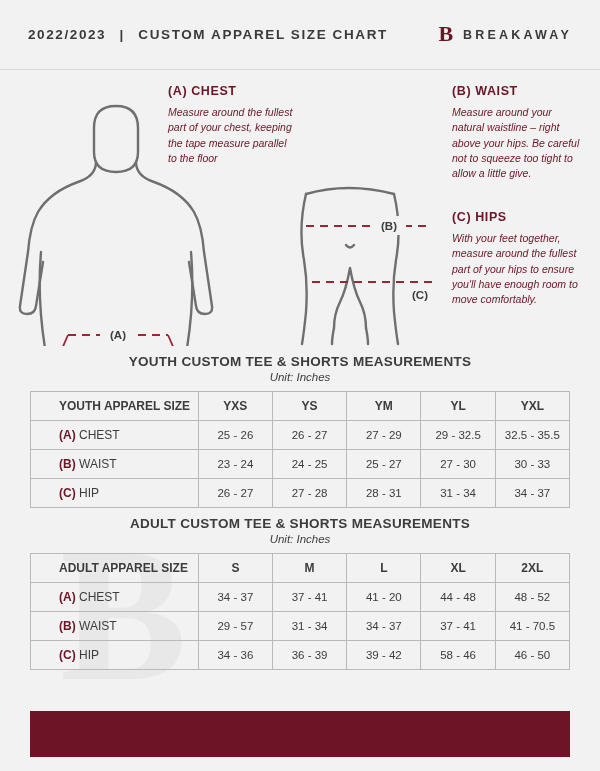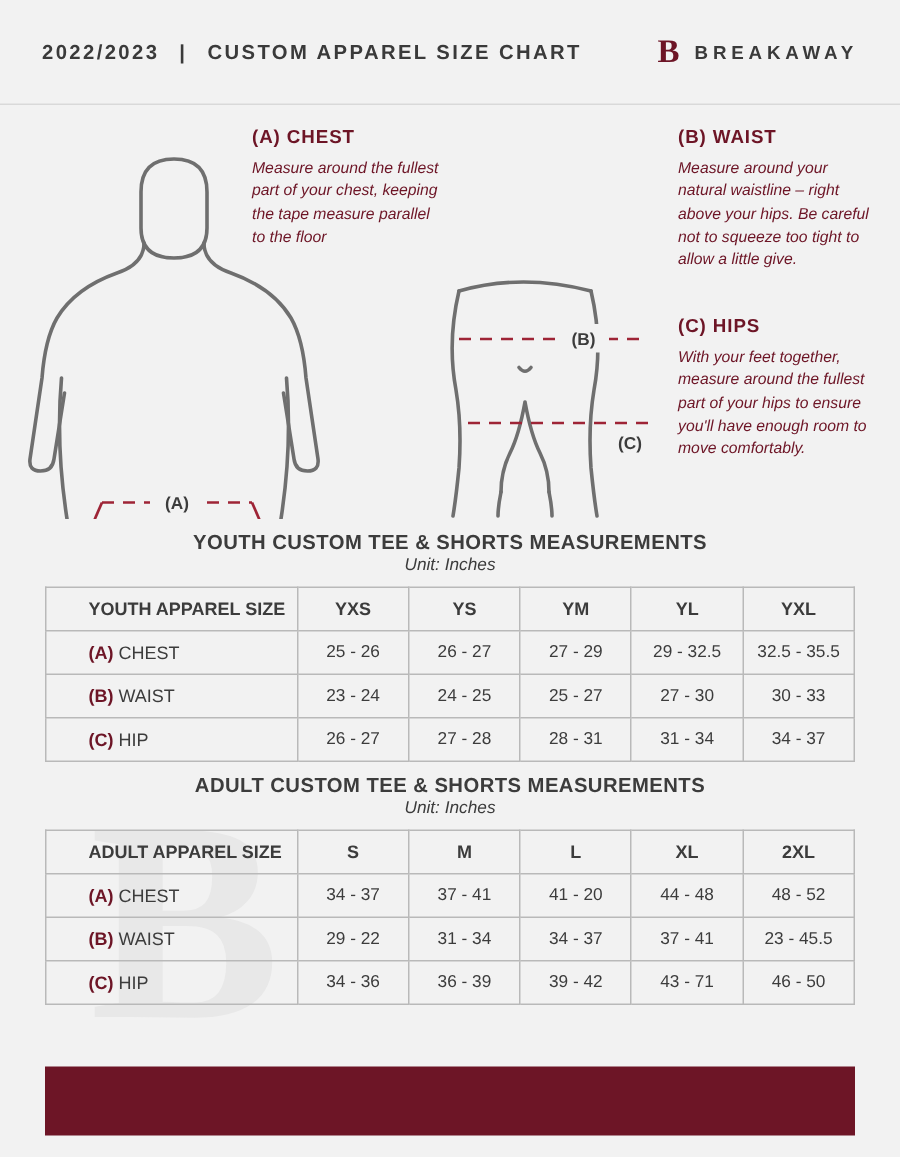--- a/index.html
+++ b/index.html
@@ -329,35 +329,35 @@
           <td>37 - 41</td>
           <td>41 - 20</td>
           <td>44 - 48</td>
           <td>48 - 52</td>
         </tr>
         <tr>
           <td class="rowhdr">
             <span class="tag">(B)</span>
             <span>WAIST</span>
           </td>
-          <td>29 - 22</td>
+          <td>29 - 57</td>
           <td>31 - 34</td>
           <td>34 - 37</td>
           <td>37 - 41</td>
-          <td>23 - 45.5</td>
+          <td>41 - 70.5</td>
         </tr>
         <tr>
           <td class="rowhdr">
             <span class="tag">(C)</span>
             <span>HIP</span>
           </td>
           <td>34 - 36</td>
           <td>36 - 39</td>
           <td>39 - 42</td>
-          <td>43 - 71</td>
+          <td>58 - 46</td>
           <td>46 - 50</td>
         </tr>
       </tbody>
     </table>
   </div>
 
   <div class="footer"></div>
 </div>
 
 </body></html>

